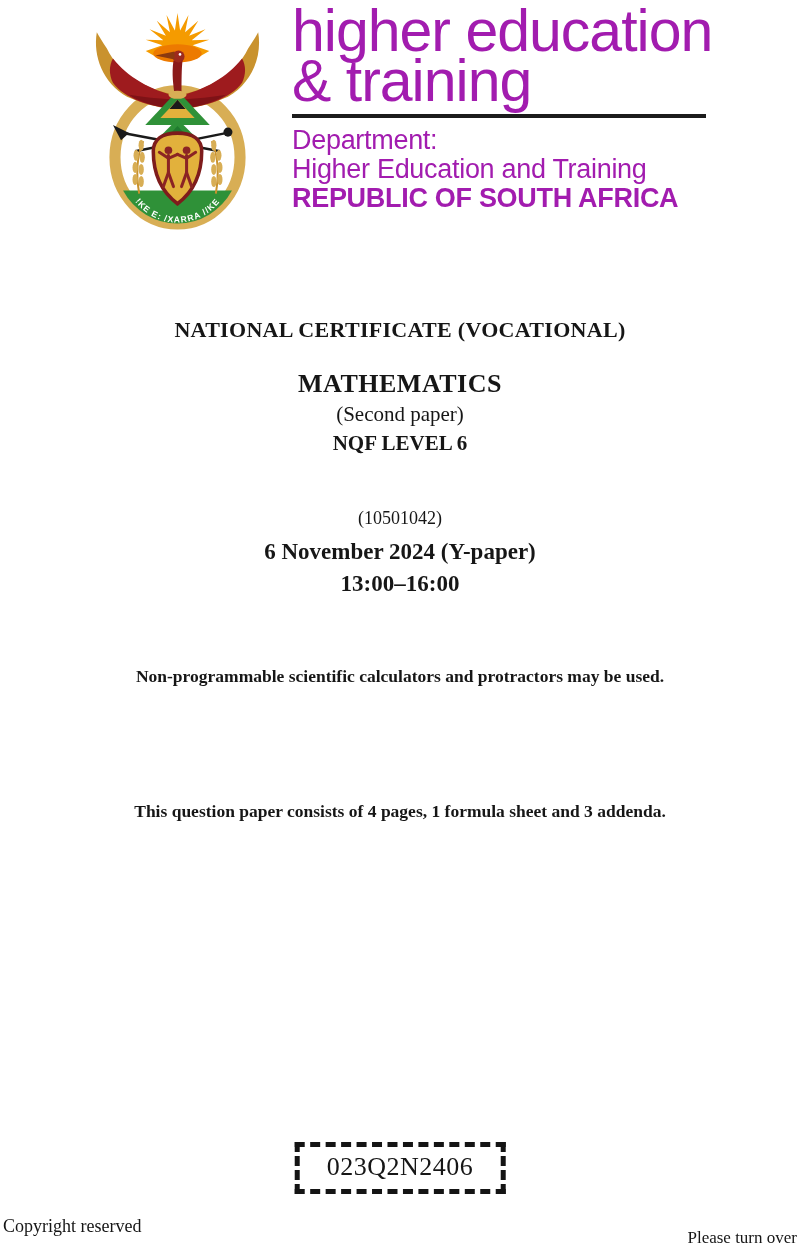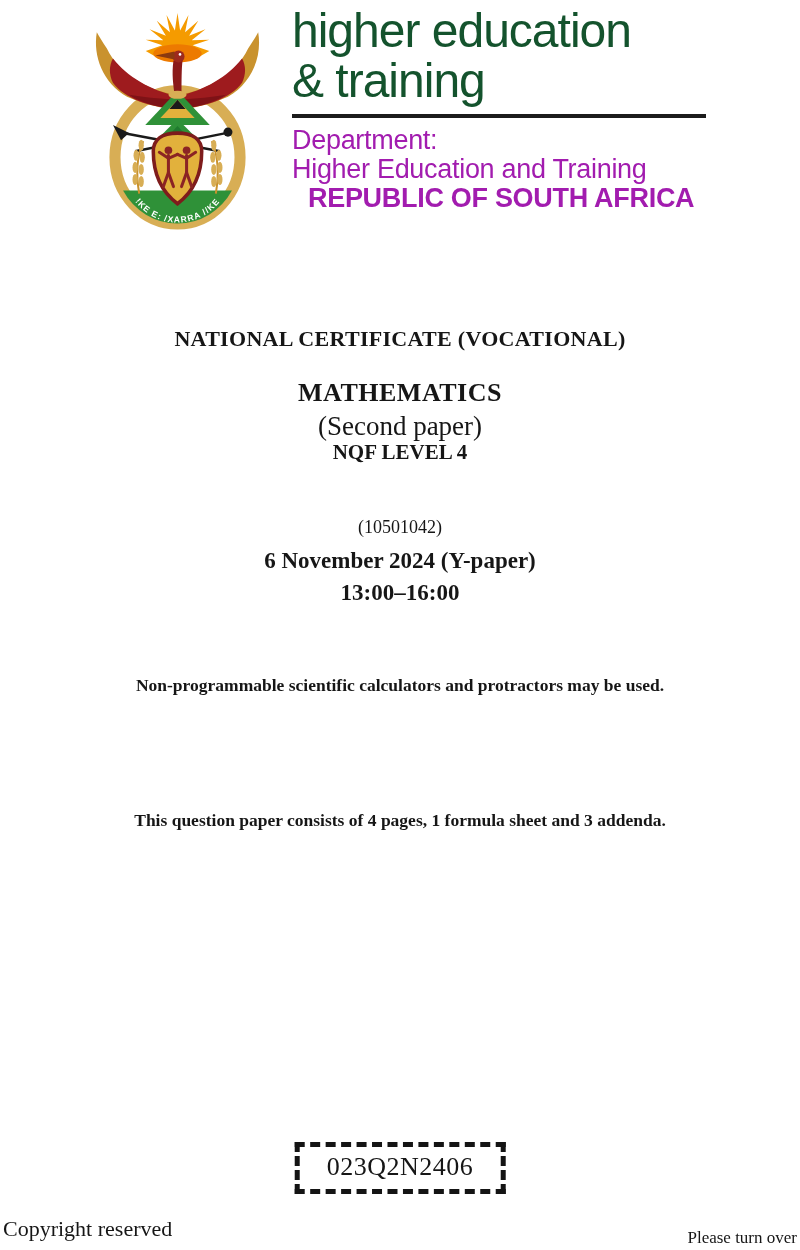--- a/index.html
+++ b/index.html
@@ -9,52 +9,52 @@
     background:#ffffff;
     font-family:"Liberation Serif", serif;
     color:#161616;
     overflow:hidden;
   }
   
   .coat-of-arms{position:absolute;left:88px;top:4px;width:178px;height:232px;}
   .wordmark{
     position:absolute;left:292px;top:6px;
     font-family:"Liberation Sans", sans-serif;
-    font-size:48px;line-height:50px;letter-spacing:-1px;
-    color:#14532d;font-weight:500;
+    font-size:59px;line-height:50px;letter-spacing:-1px;
+    color:#a21caf;font-weight:500;
   }
   .hdr-rule{position:absolute;left:292px;top:114px;width:414px;height:4px;background:#1c1c1c;}
   .dept{
     position:absolute;left:292px;top:126px;
     font-family:"Liberation Sans", sans-serif;
     font-size:27px;line-height:29px;letter-spacing:-0.3px;
     color:#a21caf;
   }
-  .dept .country{font-weight:bold;margin-left:16px;}
+  .dept .country{font-weight:bold;}
   
-  .cline{position:absolute;left:0;width:800px;text-align:center;white-space:nowrap;margin-top:9px;}
+  .cline{position:absolute;left:0;width:800px;text-align:center;white-space:nowrap;}
   .certificate{top:317px;font-size:22px;font-weight:bold;letter-spacing:0.3px;}
   .subject{top:369px;font-size:26px;font-weight:bold;letter-spacing:0.5px;}
-  .paper{top:402px;font-size:27px;}
+  .paper{top:402px;font-size:21px;}
   .nqf{top:431px;font-size:21px;font-weight:bold;}
   .subject-code{top:508px;font-size:18px;}
   .exam-date{top:539px;font-size:23px;font-weight:bold;}
   .exam-time{top:571px;font-size:23px;font-weight:bold;}
   .note-calc{top:666px;font-size:17.5px;font-weight:bold;}
   .note-pages{top:801px;font-size:17.5px;font-weight:bold;}
   
   .code-box{
     position:absolute;top:1142px;left:50%;transform:translateX(-50%);
     border:5px dashed #141414;
     padding:5px 27px 7px 27px;
     font-size:26px;letter-spacing:0.5px;
     white-space:nowrap;
   }
   
-  .footer-left{position:absolute;left:3px;top:1216px;font-size:22px;}
+  .footer-left{position:absolute;left:3px;top:1216px;font-size:18px;}
   .footer-right{position:absolute;right:3px;top:1228px;font-size:17px;}
 </style>
 </head>
 <body>
 
 <div class="page">
 
   <svg class="coat-of-arms" viewBox="0 0 175 230" xmlns="http://www.w3.org/2000/svg">
 
     <g>
@@ -139,21 +139,21 @@
   <div class="hdr-rule"></div>
   <div class="dept">
     <div>Department:</div>
     <div>Higher Education and Training</div>
     <div class="country">REPUBLIC OF SOUTH AFRICA</div>
   </div>
 
   <div class="cline certificate">NATIONAL CERTIFICATE (VOCATIONAL)</div>
   <div class="cline subject">MATHEMATICS</div>
   <div class="cline paper">(Second paper)</div>
-  <div class="cline nqf">NQF LEVEL 4</div>
+  <div class="cline nqf">NQF LEVEL 6</div>
   <div class="cline subject-code">(10501042)</div>
   <div class="cline exam-date">6 November 2024 (Y-paper)</div>
   <div class="cline exam-time">13:00–16:00</div>
   <div class="cline note-calc">Non-programmable scientific calculators and protractors may be used.</div>
   <div class="cline note-pages">This question paper consists of 4 pages, 1 formula sheet and 3 addenda.</div>
 
   <div class="code-box">
     <span>023Q2N2406</span>
   </div>
 

